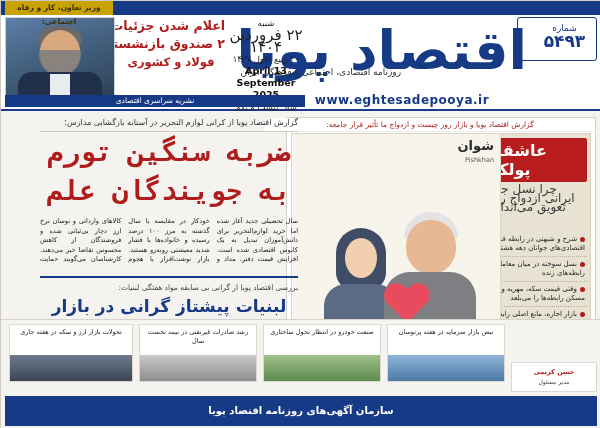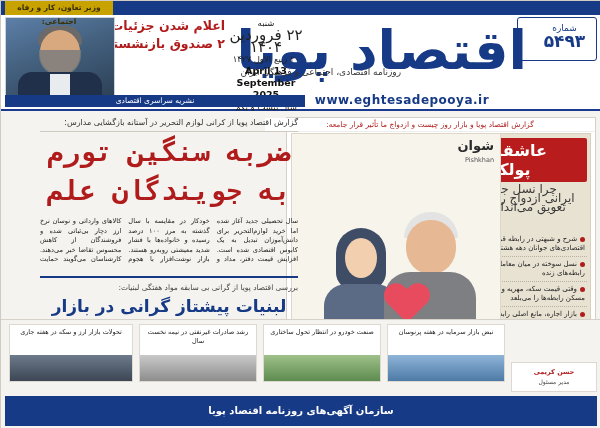--- a/index.html
+++ b/index.html
@@ -320,20 +320,21 @@
       <div class="en">April 13 September 2025</div>
       <div>سال بیست و یکم</div>
       <div>۸ صفحه</div>
       <div>۲ هزار ۲ صفحه مخصوص</div>
       <div>قیمت ۷٬۰۰۰ تومان</div>
     </div>
 
     <div class="mast-headline-box">
       <div class="ln">اعلام شدن جزئیات ادغام</div>
       <div class="ln">۲ صندوق بازنشستگی</div>
+      <div class="ln sm">فولاد و کشوری</div>
     </div>
 
     <div class="portrait">
       <div class="hair"></div>
       <div class="head"></div>
       <div class="beard"></div>
       <div class="body"></div>
       <div class="shirt"></div>
     </div>
     <div class="portrait-cap">وزیر تعاون، کار و رفاه اجتماعی:</div>

